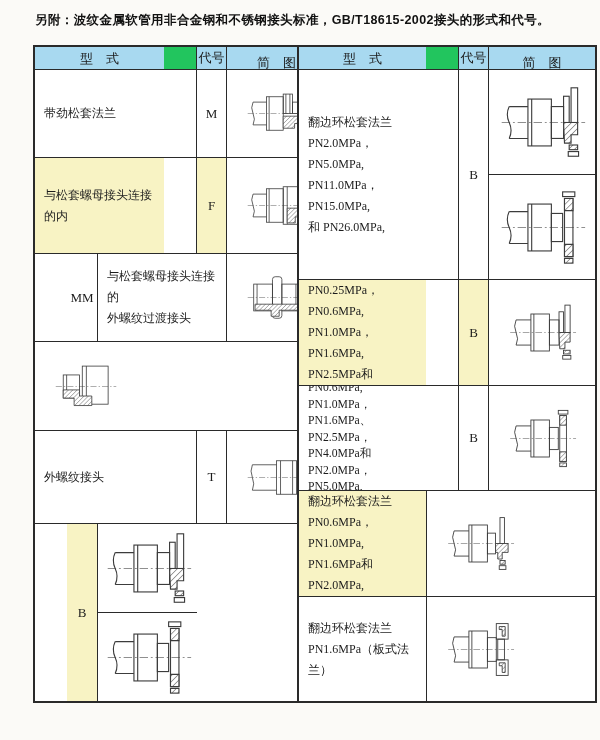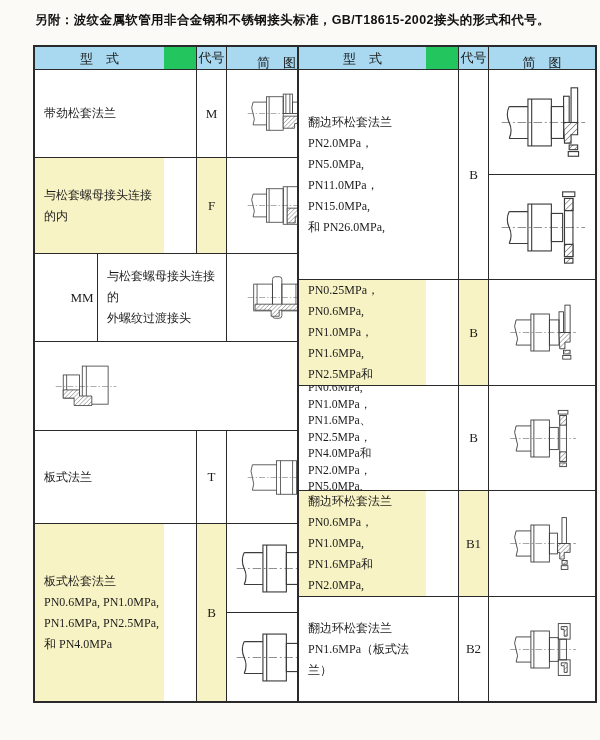--- a/index.html
+++ b/index.html
@@ -197,34 +197,30 @@
 
     <div class="row" style="height:88px">
       <div class="c diagc">
         <svg class="diag" viewBox="0 0 100 80">
             <use href="#sym-mf"></use>
           </svg>
       </div>
     </div>
 
     <div class="row" style="height:92px">
-      <div class="c type">板式法兰</div>
+      <div class="c type">外螺纹接头</div>
       <div class="c code">T</div>
       <div class="c diagc">
         <svg class="diag" viewBox="0 0 100 80">
             <use href="#sym-t"></use>
           </svg>
       </div>
     </div>
 
     <div class="row" style="height:177px">
-      <div class="c type hl">板式松套法兰
-PN0.6MPa, PN1.0MPa,
-PN1.6MPa, PN2.5MPa,
-和 PN4.0MPa</div>
       <div class="c code hl">B</div>
       <div class="c diagc split">
         <div class="half">
           <svg class="diag" viewBox="0 0 100 80">
               <use href="#sym-ftall"></use>
             </svg>
         </div>
         <div class="half">
           <svg class="diag" viewBox="0 0 100 80">
               <use href="#sym-fnear"></use>
@@ -286,32 +282,30 @@
         <svg class="diag" viewBox="0 0 100 80">
             <use href="#sym-fnear"></use>
           </svg>
       </div>
     </div>
 
     <div class="row" style="height:105px">
       <div class="c type hl">翻边环松套法兰
 PN0.6MPa，PN1.0MPa,
 PN1.6MPa和PN2.0MPa,</div>
-      <div class="c code hl">B1</div>
       <div class="c diagc">
         <svg class="diag" viewBox="0 0 100 80">
             <use href="#sym-b1"></use>
           </svg>
       </div>
     </div>
 
     <div class="row" style="height:104px">
       <div class="c type">翻边环松套法兰
 PN1.6MPa（板式法兰）</div>
-      <div class="c code">B2</div>
       <div class="c diagc">
         <svg class="diag" viewBox="0 0 100 80">
             <use href="#sym-b2"></use>
           </svg>
       </div>
     </div>
   </div>
 </div>
 
 </body></html>

